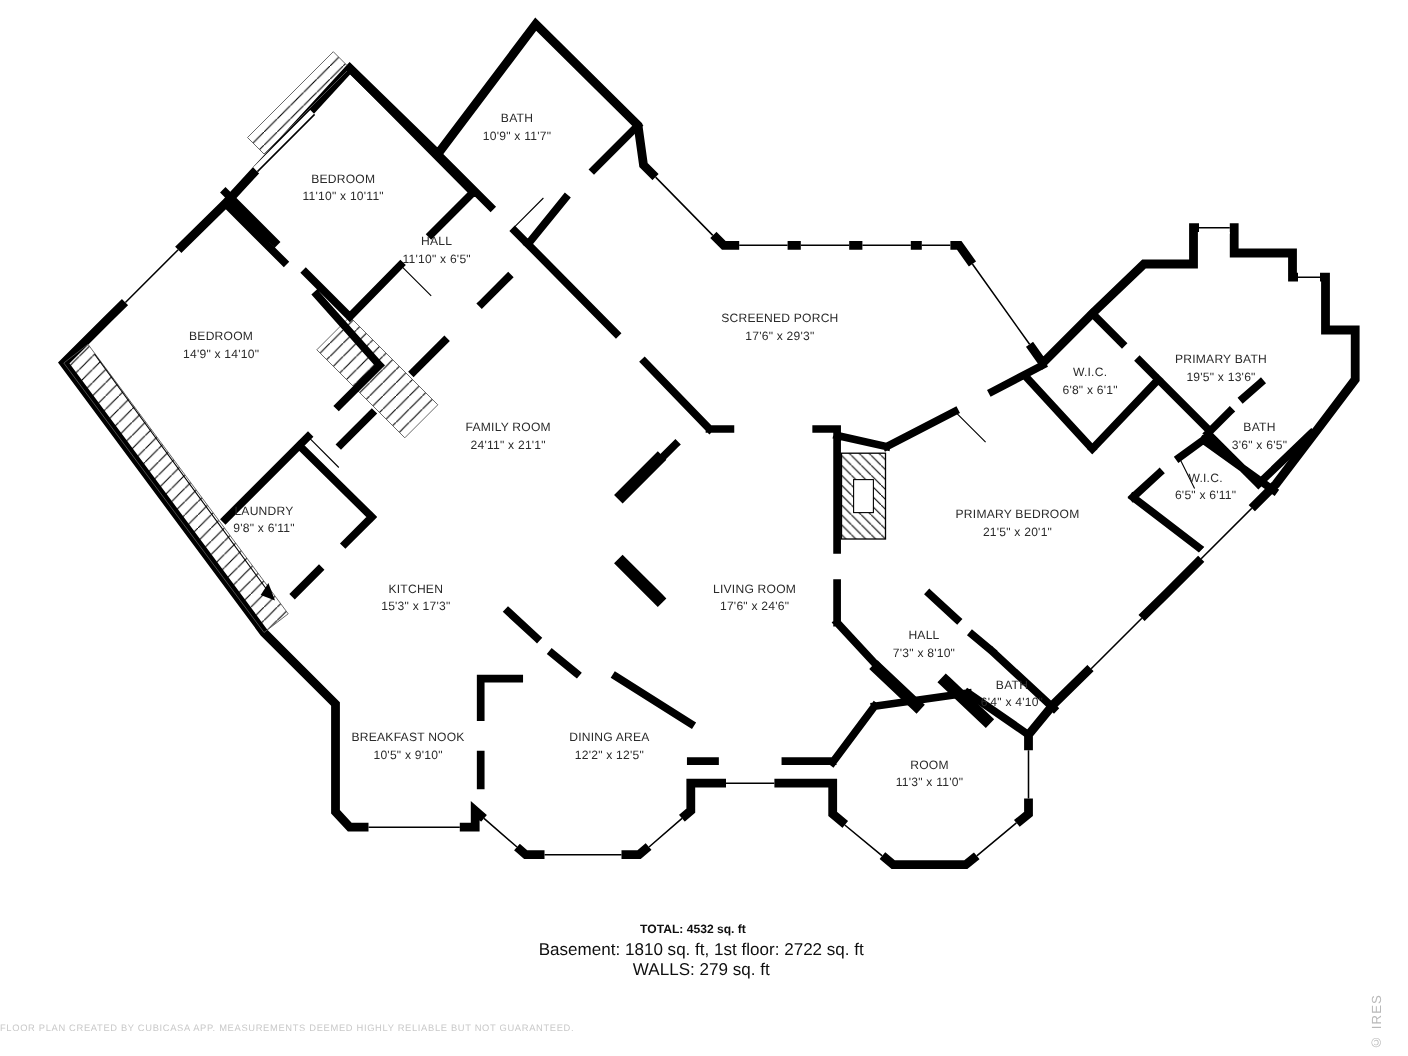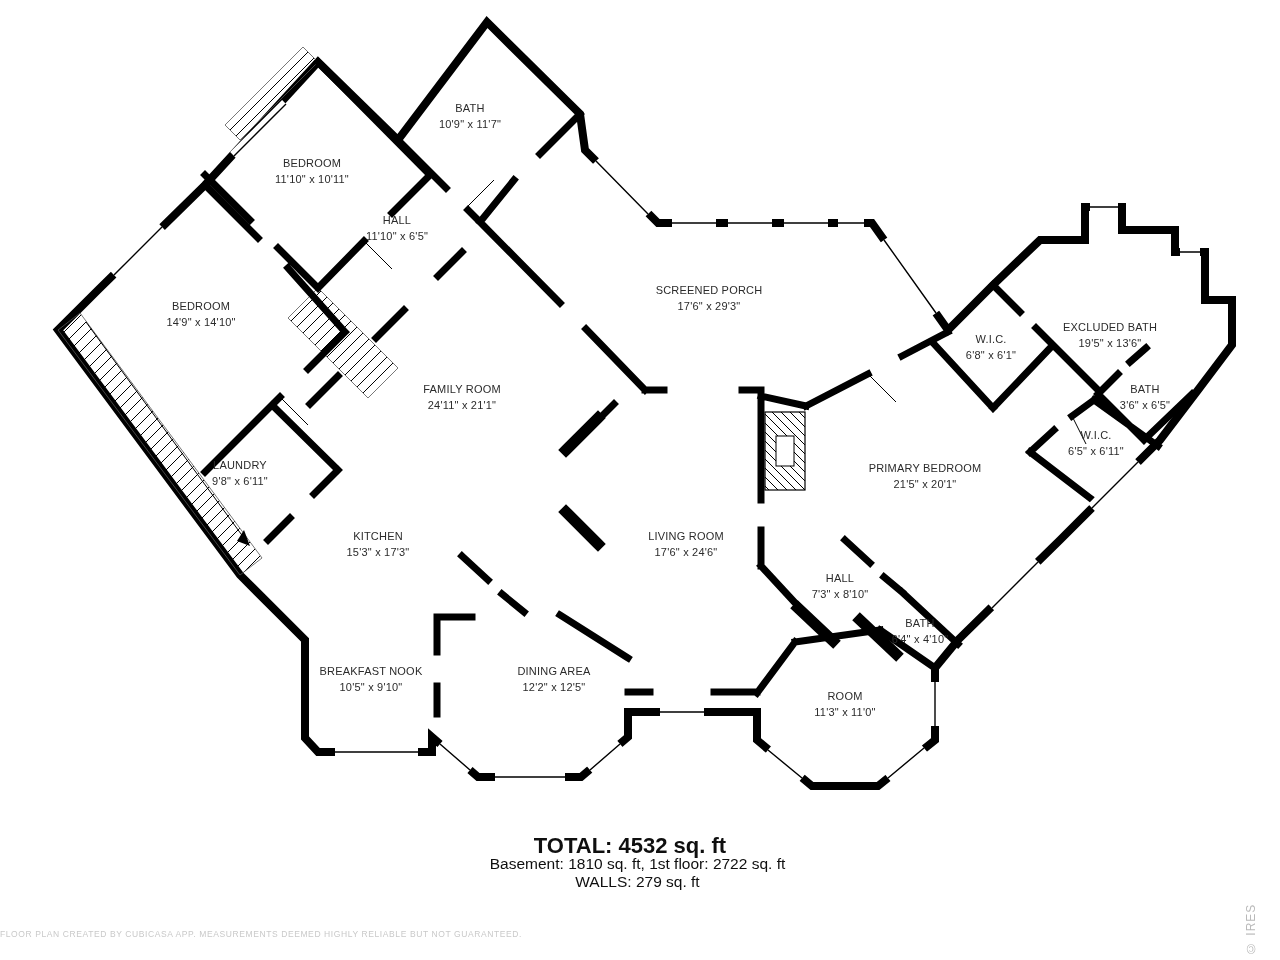--- a/index.html
+++ b/index.html
@@ -3,21 +3,21 @@
 <meta charset="utf-8">
 <style>
   html,body{margin:0;padding:0;background:#fff;}
   .stage{position:relative;width:1260px;height:960px;background:#ffffff;overflow:hidden;
          font-family:"Liberation Sans","DejaVu Sans",sans-serif;}
   .plan-svg{position:absolute;left:0;top:0;}
   .room-label{position:absolute;transform:translate(-50%,-50%);text-align:center;
               color:#2b2b2b;font-size:11px;line-height:16px;letter-spacing:.2px;white-space:nowrap;}
   .room-label .rname{font-weight:400;}
   .summary{position:absolute;left:0;top:836px;width:100%;text-align:center;color:#0f0f0f;}
-  .summary .total{font-size:22px;font-weight:700;line-height:19px;}
+  .summary .total{font-size:11px;font-weight:700;line-height:19px;}
   .summary .sline{font-size:15.5px;font-weight:400;line-height:18px;padding-left:15px;}
   .disclaimer{position:absolute;left:0;top:929px;width:100%;
               font-size:8.5px;letter-spacing:.6px;color:#c9c9c9;}
   .watermark{position:absolute;right:2px;top:893px;height:62px;writing-mode:vertical-rl;
              transform:rotate(180deg);color:#b9b9b9;font-size:12px;letter-spacing:1px;}
 </style>
 </head>
 <body>
 
 <div class="stage">
@@ -162,21 +162,21 @@
     </div>
   <div class="room-label" style="left:462px;top:397px">
       <div class="rname">FAMILY ROOM</div>
       <div class="rdims">24'11" x 21'1"</div>
     </div>
   <div class="room-label" style="left:991px;top:347px">
       <div class="rname">W.I.C.</div>
       <div class="rdims">6'8" x 6'1"</div>
     </div>
   <div class="room-label" style="left:1110px;top:335px">
-      <div class="rname">EXCLUDED BATH</div>
+      <div class="rname">PRIMARY BATH</div>
       <div class="rdims">19'5" x 13'6"</div>
     </div>
   <div class="room-label" style="left:1145px;top:397px">
       <div class="rname">BATH</div>
       <div class="rdims">3'6" x 6'5"</div>
     </div>
   <div class="room-label" style="left:1096px;top:443px">
       <div class="rname">W.I.C.</div>
       <div class="rdims">6'5" x 6'11"</div>
     </div>

